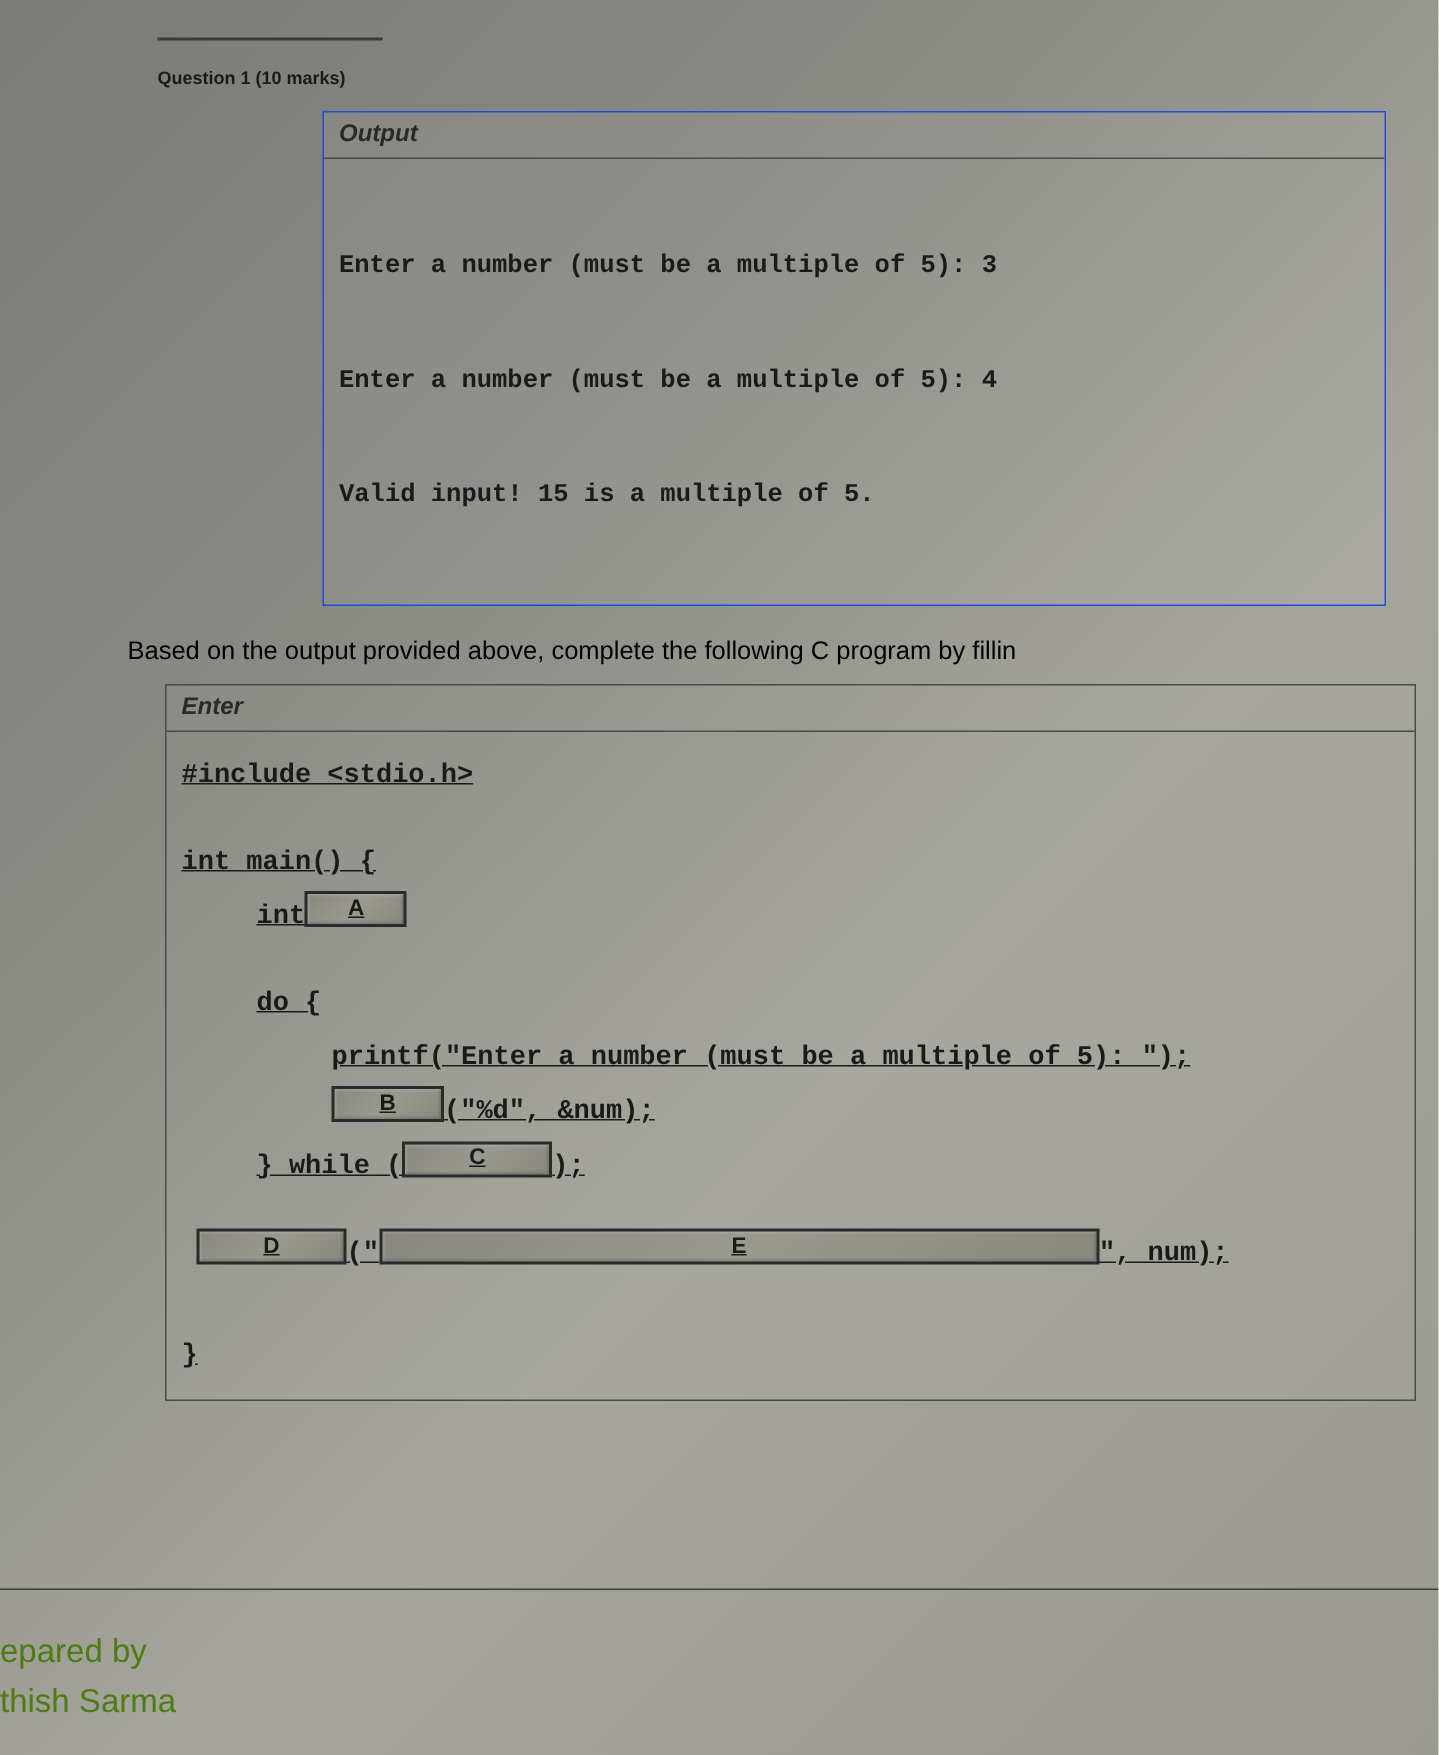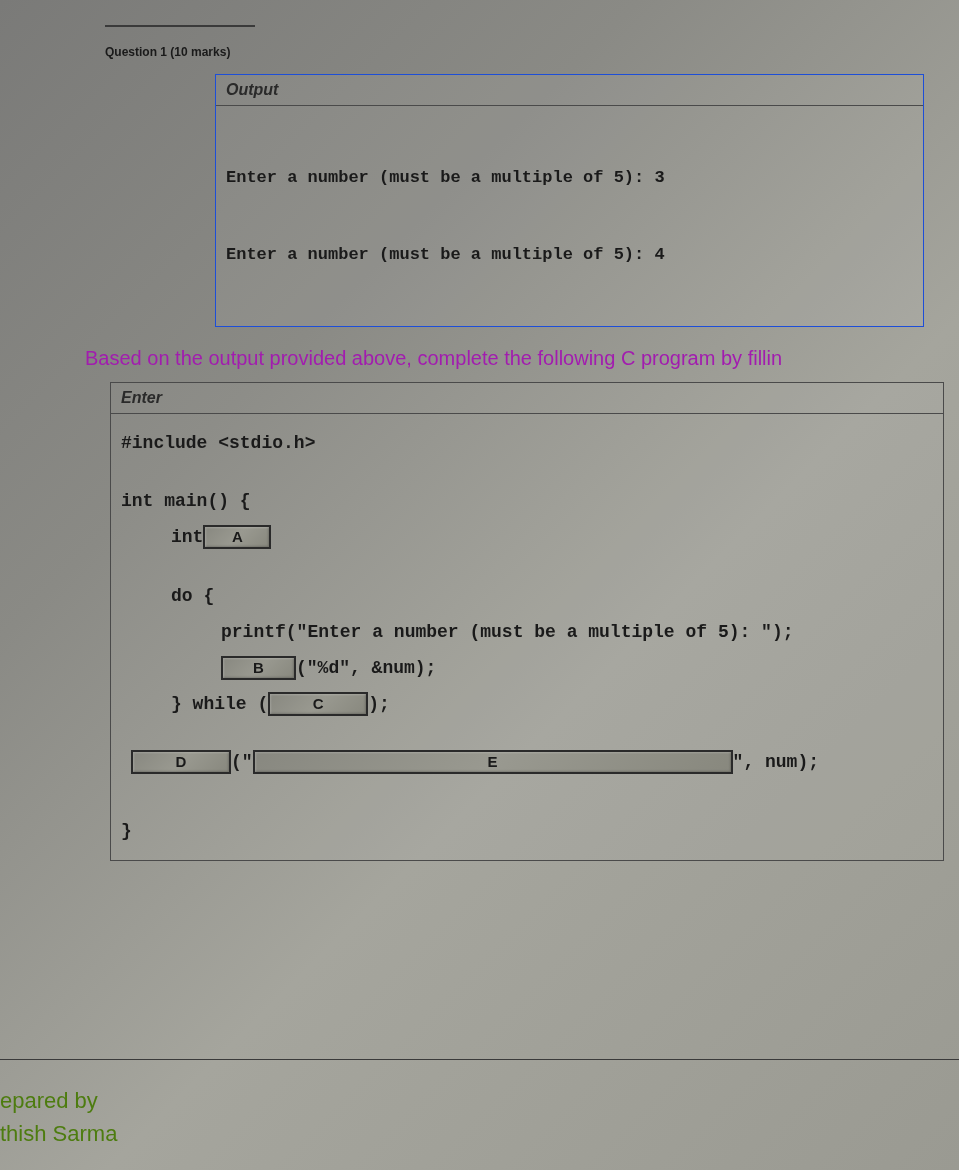--- a/index.html
+++ b/index.html
@@ -50,22 +50,22 @@
       padding: 8px 10px;
       font-family: 'Courier New', monospace;
       font-size: 17px;
       font-weight: bold;
       line-height: 1.5;
       white-space: pre;
       color: #1a1a1a;
     }
     .instruction-text {
       margin: 20px 0 12px 70px;
-      font-size: 20px;
-      color: #a21caf;
+      font-size: 17px;
+      color: #000000;
     }
     .code-box {
       margin-left: 95px;
       margin-right: 0;
       border: 1px solid #4a4a4a;
       background: rgba(255,255,255,0.03);
     }
     .code-header {
       border-bottom: 1px solid #4a4a4a;
       padding: 6px 10px;
@@ -76,24 +76,24 @@
     .code-body {
       padding: 10px 10px 10px 10px;
       font-family: 'Courier New', monospace;
       font-size: 18px;
       font-weight: bold;
       line-height: 1.9;
       color: #1a1a1a;
     }
     .code-line {
       display: flex;
-      align-items: center;
       flex-wrap: nowrap;
       white-space: nowrap;
       margin: 2px 0;
+      text-decoration: underline;
     }
     .blank-box {
       display: inline-flex;
       align-items: center;
       justify-content: center;
       border: 2px solid #2a2a2a;
       background: linear-gradient(135deg, #888880 0%, #999990 50%, #88887e 100%);
       height: 24px;
       font-weight: bold;
       font-family: Arial, sans-serif;
@@ -133,20 +133,21 @@
 <div class="page-content">
   <div class="section-line"></div>
 
   <div class="question-title">Question 1 (10 marks)</div>
 
   <div class="output-box">
     <div class="output-header">Output</div>
     <div class="output-body">
       <div>Enter a number (must be a multiple of 5): 3</div>
       <div>Enter a number (must be a multiple of 5): 4</div>
+      <div>Valid input! 15 is a multiple of 5.</div>
     </div>
   </div>
 
   <div class="instruction-text">Based on the output provided above, complete the following C program by fillin</div>
 
   <div class="code-box">
     <div class="code-header">Enter</div>
     <div class="code-body">
 
       <div class="code-line">

